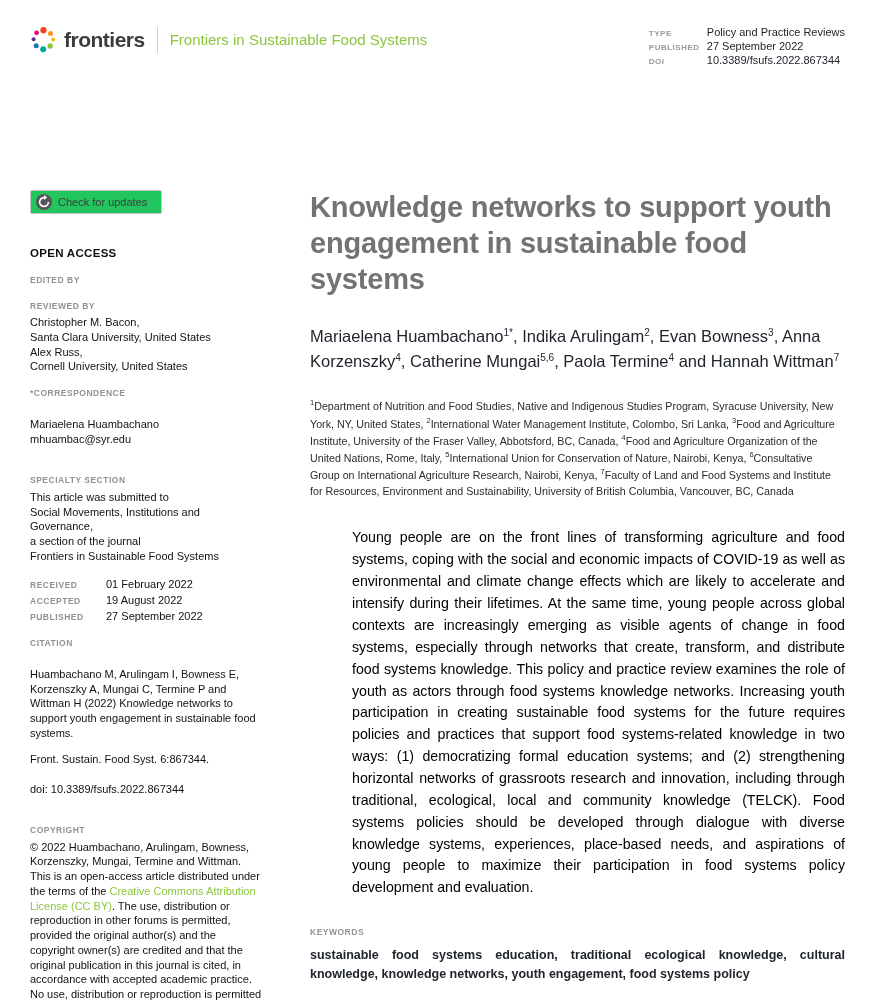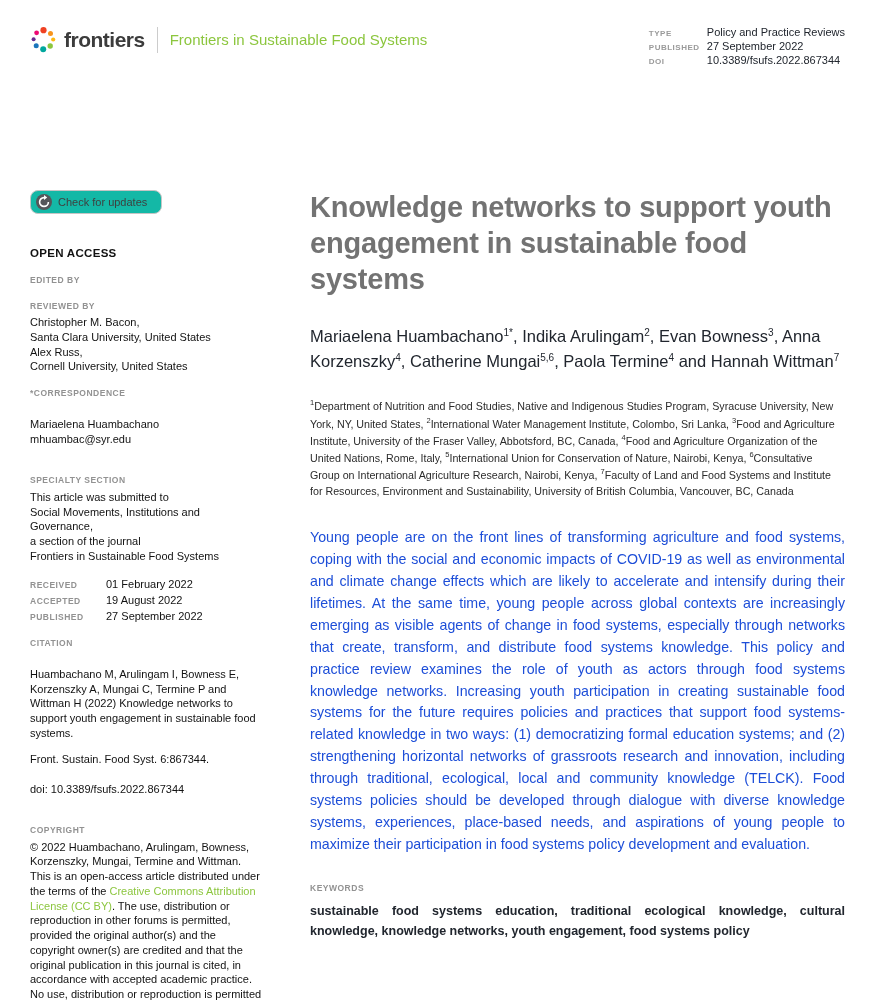--- a/index.html
+++ b/index.html
@@ -22,41 +22,41 @@
   .meta-row { display:flex; align-items:baseline; margin-bottom:2px; }
   .meta-label { width:58px; font-size:8px; font-weight:700; color:#9a9a9a; letter-spacing:0.5px; flex-shrink:0; }
   .meta-value { color:#21262e; }
 
   
   .content { display:flex; margin-top:122px; }
   .sidebar { width:232px; margin-right:48px; flex-shrink:0; font-size:11px; line-height:1.34; color:#121212; }
   .main { width:535px; }
 
   
-  .check-btn { display:inline-flex; align-items:center; gap:6px; background:#14b8a6;
-    border:1px solid #c5c5c5; border-radius:8px; padding:3px 14px 3px 5px;
+  .check-btn { display:inline-flex; align-items:center; gap:6px; background:#22c55e;
+    border:1px solid #c5c5c5; border-radius:2px; padding:3px 14px 3px 5px;
     font-size:11px; color:#3f3f3f; cursor:pointer; }
   .oa { font-weight:700; font-size:11.5px; letter-spacing:0.3px; margin-top:32px; }
   .slabel { font-size:8.5px; font-weight:700; color:#929292; letter-spacing:0.5px; margin-top:14px; margin-bottom:3px; }
   .sbody { white-space:pre-line; }
   .date-row { display:flex; align-items:baseline; margin-bottom:1px; }
   .date-row .dlabel { font-size:8.5px; font-weight:700; color:#929292; letter-spacing:0.5px; width:76px; flex-shrink:0; }
   .dates { margin-top:14px; }
   .cite-journal { display:block;margin-top:12px; }
   .cite-doi { display:block; }
   .cc-link { color:var(--green,#8CC63E); text-decoration:none; cursor:pointer; }
   .email { display:block; cursor:pointer; }
 
   
   .title { font-size:29px; line-height:1.24; font-weight:700; color:#737373; letter-spacing:-0.2px; }
   .authors { margin-top:26px; font-size:16.5px; line-height:1.5; color:#21262e; }
   .authors sup { font-size:10px; }
   .affil { margin-top:24px; font-size:10.7px; line-height:1.47; color:#2b2b2b; }
   .affil sup { font-size:7.5px; }
-  .abstract { margin-top:28px; font-size:14.2px; line-height:1.54; text-align:justify; color:#1d4ed8; }
+  .abstract { margin-top:28px; font-size:14.2px; line-height:1.54; text-align:justify; color:#000000;margin-left:42px; }
   .kw-label { margin-top:28px; font-size:8.5px; font-weight:700; color:#929292; letter-spacing:0.5px; }
   .keywords { margin-top:9px; font-size:12.5px; font-weight:700; line-height:1.55; text-align:justify; color:#21262e; }
 </style>
 </head>
 <body>
 
 <div class="page">
 
   <div class="header">
     <div class="brand">

